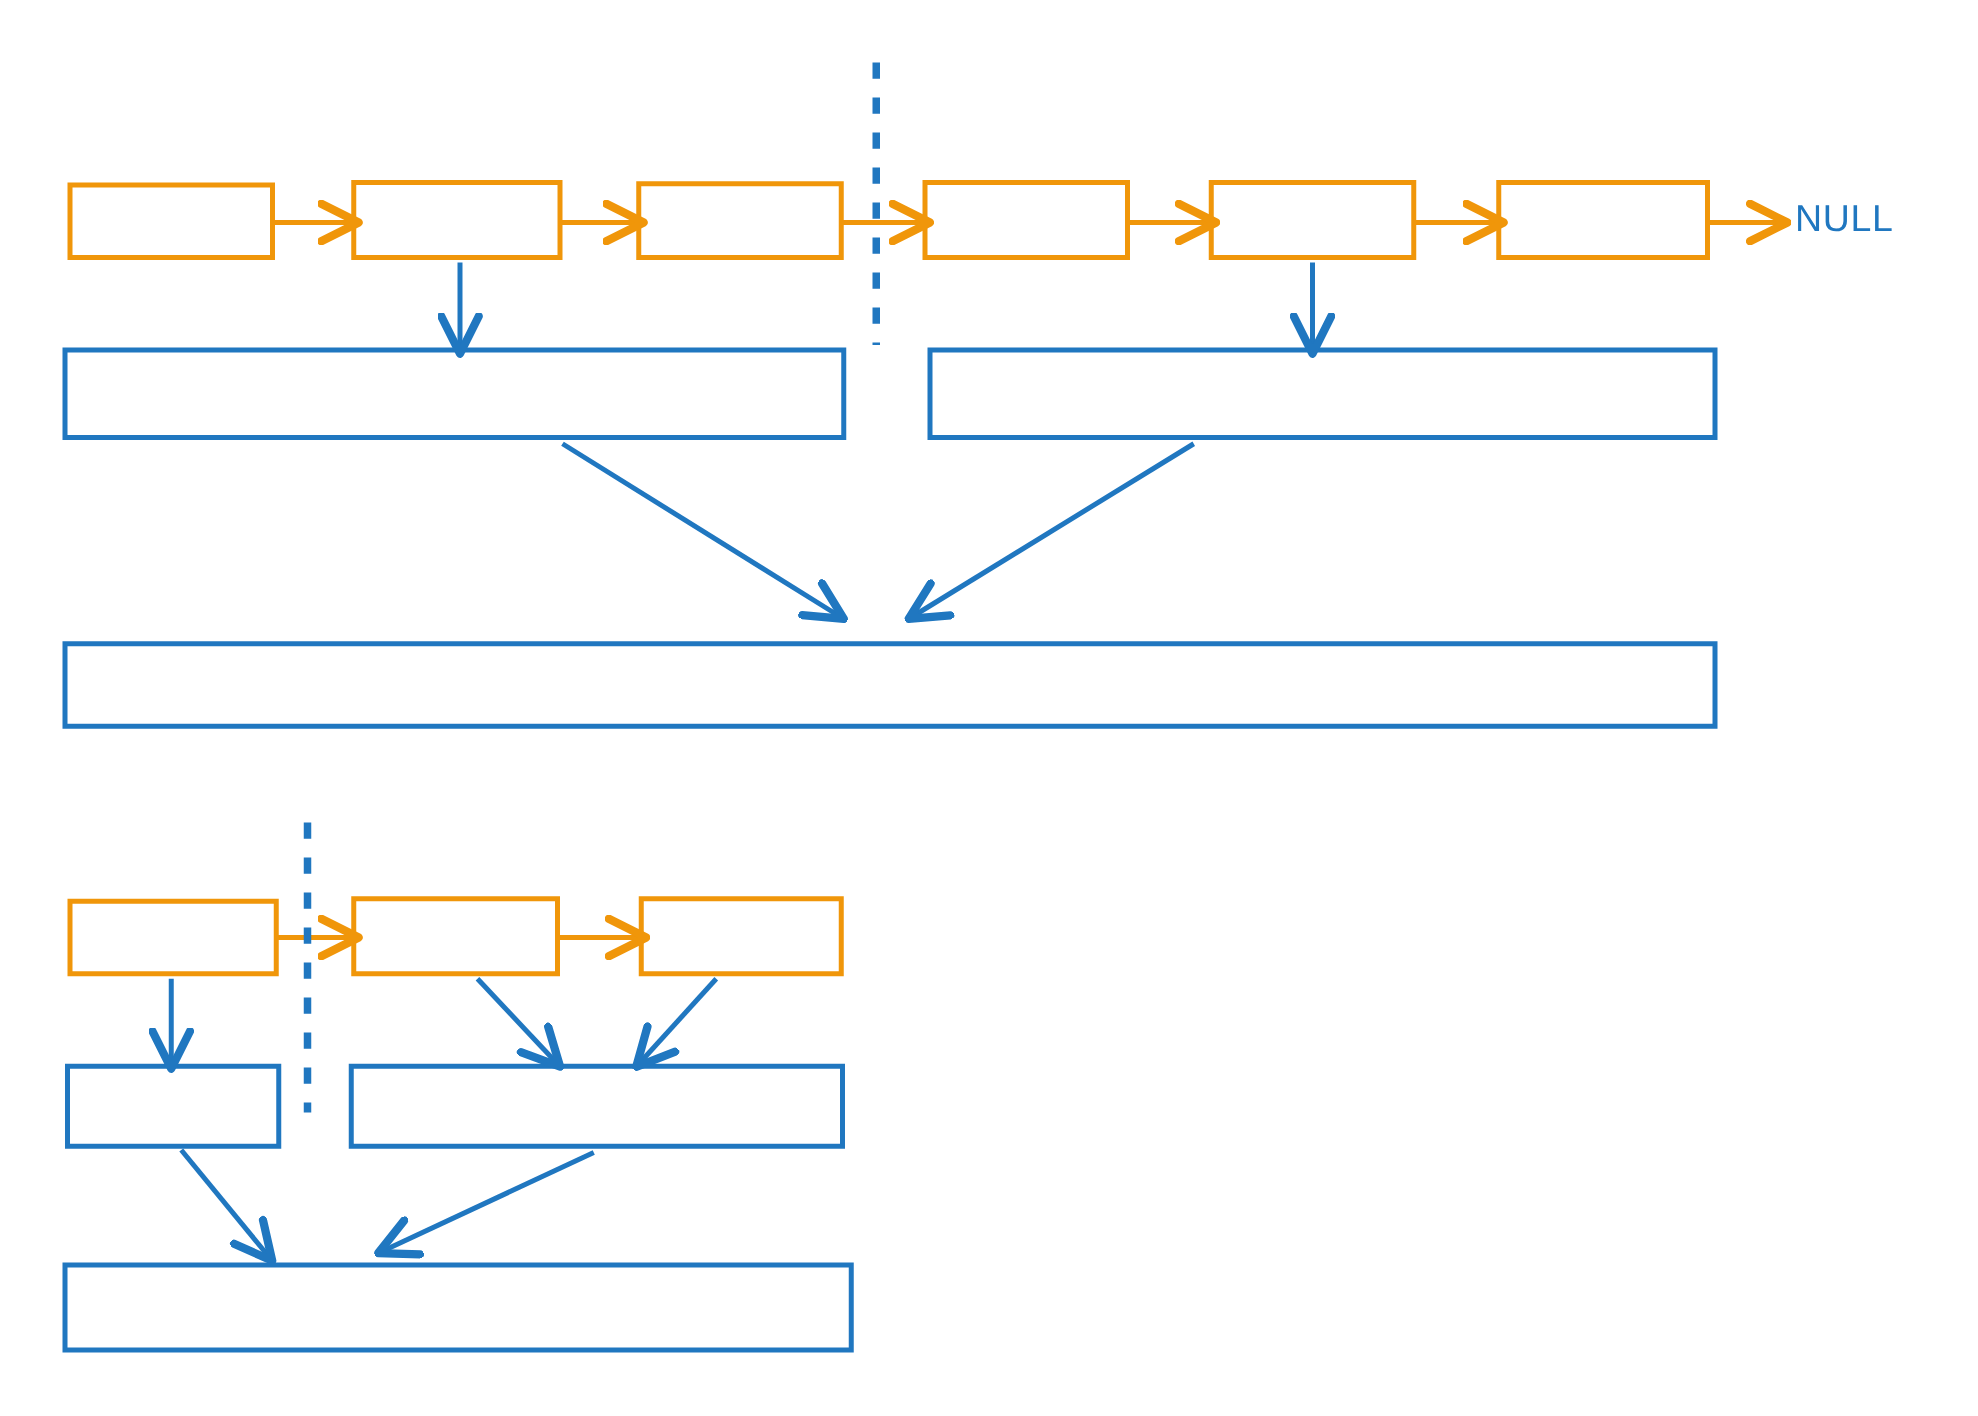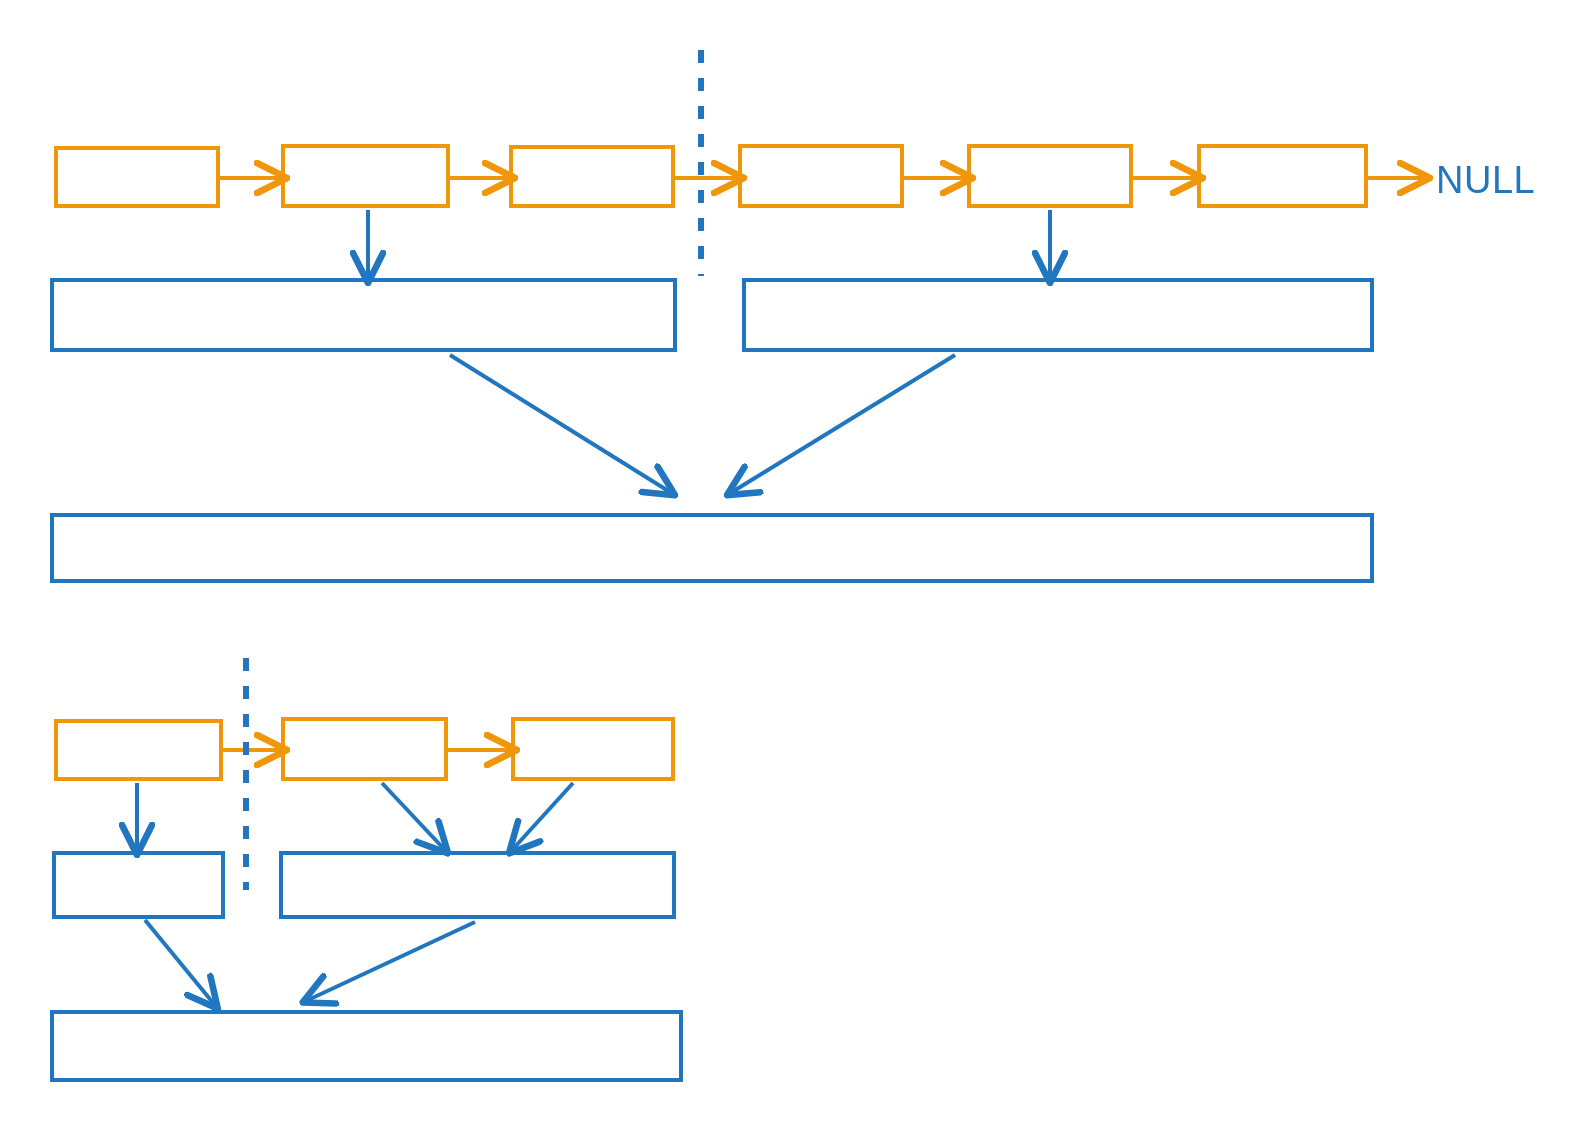--- a/index.html
+++ b/index.html
@@ -20,21 +20,21 @@
   #diagram-svg {
     position: absolute;
     left: 0;
     top: 0;
     width: 1582px;
     height: 1133px;
   }
   .null-label {
     position: absolute;
     font-family: "Liberation Sans", sans-serif;
-    font-size: 38px;
+    font-size: 30px;
     color: #2077C0;
     letter-spacing: 0.5px;
     white-space: nowrap;
   }
 </style>
 </head>
 <body>
 
 <div id="canvas">
 

